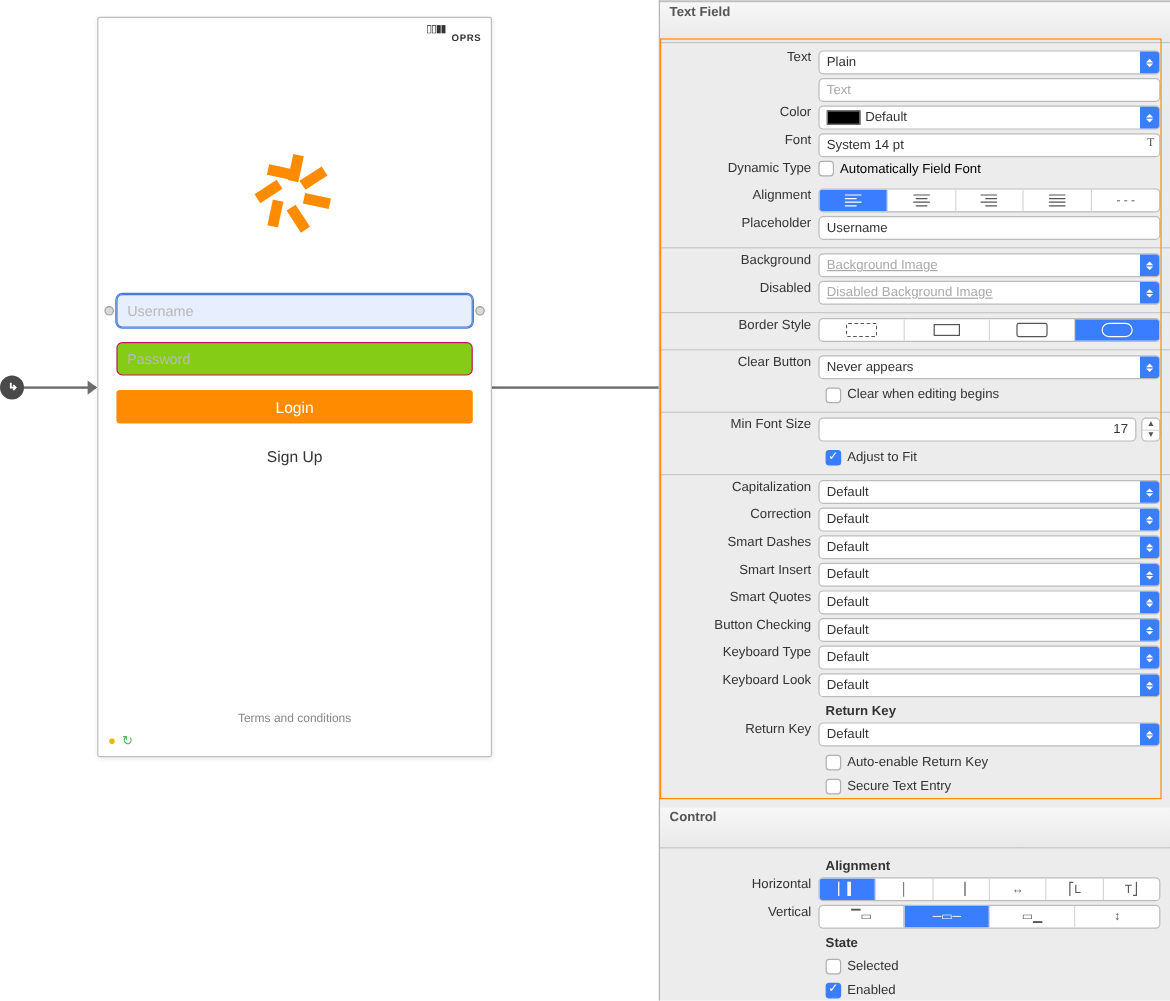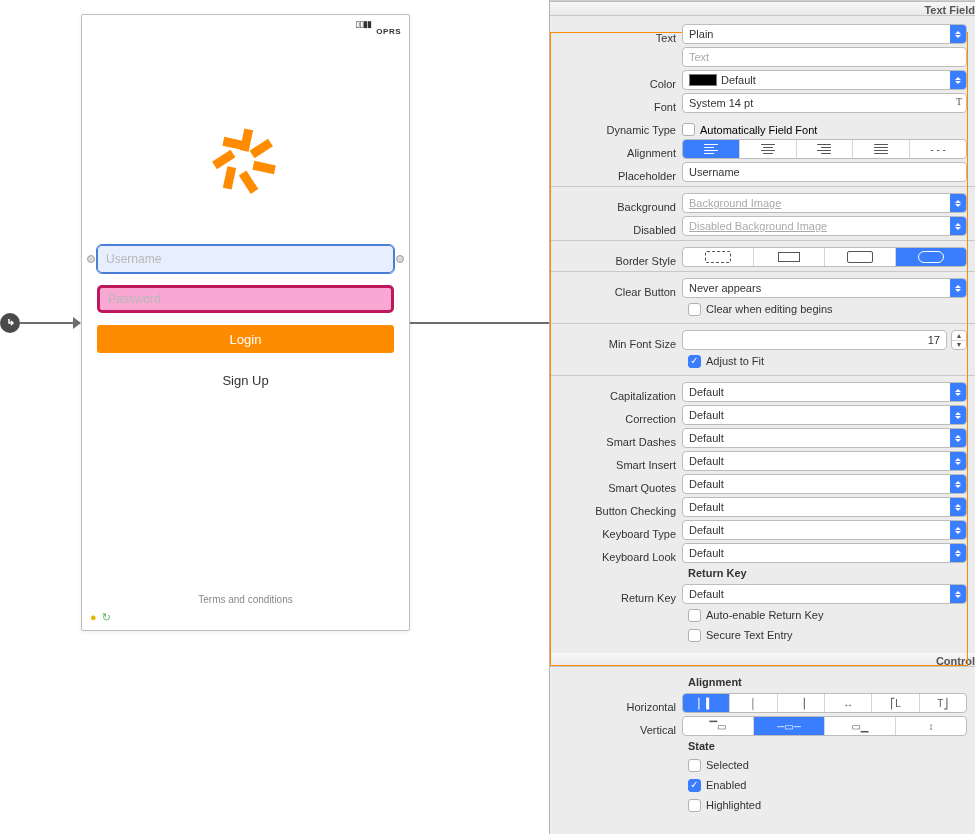--- a/index.html
+++ b/index.html
@@ -13,35 +13,35 @@
   .arrow-line2 { position: absolute; left: 410px; top: 322px; width: 139px; height: 2px; background: #6d6d6d; }
   .phone { position: absolute; left: 81px; top: 14px; width: 329px; height: 617px; border: 1px solid #bfbfbf; border-radius: 2px; background: #fff; box-shadow: 0 1px 4px rgba(0,0,0,.08); }
   .status-bar { height: 20px; position: relative; font-size: 9px; color: #333; }
   .status-bar .wifi { position: absolute; right: 38px; top: 4px; letter-spacing: -1px; }
   .status-bar .cell { position: absolute; right: 8px; top: 12px; font-size: 8px; font-weight: 600; letter-spacing: .5px; }
   .logo { position: absolute; left: 50%; top: 110px; transform: translate(-50%,0); width: 70px; height: 70px; }
   .logo svg { width: 100%; height: 100%; }
   .field-wrap { position: absolute; left: 15px; width: 297px; height: 28px; }
   .sel-handle { position: absolute; width: 8px; height: 8px; background: #d9d9d9; border: 1px solid #9e9e9e; border-radius: 50%; top: 50%; transform: translateY(-50%); }
   .sel-handle.l { left: -10px; } .sel-handle.r { right: -10px; }
-  .input { width: 100%; height: 100%; border: 3px solid #be185d; border-radius: 5px; padding: 0 8px; font-size: 12px; color: #333; background: #f9a8d4; }
+  .input { width: 100%; height: 100%; border: 1px solid #be185d; border-radius: 5px; padding: 0 8px; font-size: 12px; color: #333; background: #84cc16; }
   .input::placeholder { color: #b8b8b8; }
   .input.selected { border: 1px solid #4a7dd6; background: #e7efff; outline: 1px solid #4a7dd6; }
   .login-btn { position: absolute; left: 15px; top: 310px; width: 297px; height: 28px; background: #ff8c00; color: #fff; font-size: 13px; border: none; border-radius: 3px; }
   .signup-link { position: absolute; left: 0; top: 358px; width: 100%; text-align: center; font-size: 13px; color: #333; }
   .terms { position: absolute; left: 0; bottom: 25px; width: 100%; text-align: center; font-size: 10px; color: #888; }
   .warn-row { position: absolute; left: 8px; bottom: 6px; font-size: 11px; }
   .warn-row span { display: inline-block; margin-right: 2px; }
   
   .inspector { position: absolute; right: 0; top: 0; width: 426px; height: 834px; border-left: 1px solid #b5b5b5; background: #ececec; overflow: hidden; }
   .section-top-rule { height: 2px; background: #d0d0d0; border-bottom: 1px solid #bcbcbc; }
-  .section-title { height: 14px; background: linear-gradient(#f7f7f7,#e9e9e9); border-bottom: 1px solid #c6c6c6; font-size: 11px; font-weight: 600; color: #555; padding-left: 8px; line-height: 17px; text-align: right; }
+  .section-title { height: 34px; background: linear-gradient(#f7f7f7,#e9e9e9); border-bottom: 1px solid #c6c6c6; font-size: 11px; font-weight: 600; color: #555; padding-left: 8px; line-height: 17px; }
   .sec-body { padding: 6px 8px 8px 8px; }
   .highlight-box { position: absolute; left: 0; top: 32px; right: 7px; height: 634px; border: 1px solid #ff8c00; pointer-events: none; }
-  .row { display: flex; align-items: flex-end; height: 22px; gap: 6px; margin-bottom: 1px; }
+  .row { display: flex; align-items: flex-start; height: 22px; gap: 6px; margin-bottom: 1px; }
   .label { width: 118px; text-align: right; font-size: 11px; color: #333; flex-shrink: 0; }
   .val-area { flex: 1; display: flex; align-items: center; gap: 4px; }
   .select-ctrl { flex: 1; height: 20px; font-size: 11px; border: 1px solid #bcbcbc; border-radius: 4px; background: #fff; position: relative; padding-left: 6px; display: flex; align-items: center; color: #333; }
   .select-ctrl.placeholder { color: #aaa; text-decoration: underline; }
   .select-ctrl .end { position: absolute; right: 0; top: 0; height: 18px; width: 16px; background: #3b7dff; border-radius: 0 3px 3px 0; display: flex; flex-direction: column; align-items: center; justify-content: center; }
   .select-ctrl .end::before { content: ""; border-left: 3px solid transparent; border-right: 3px solid transparent; border-bottom: 3px solid #fff; margin-bottom: 1px; }
   .select-ctrl .end::after { content: ""; border-left: 3px solid transparent; border-right: 3px solid transparent; border-top: 3px solid #fff; }
   .text-input { flex: 1; height: 20px; border: 1px solid #bcbcbc; border-radius: 4px; background: #fff; font-size: 11px; padding: 0 6px; color: #333; }
   .text-input::placeholder { color: #aaa; }
   .font-box { position: relative; }

